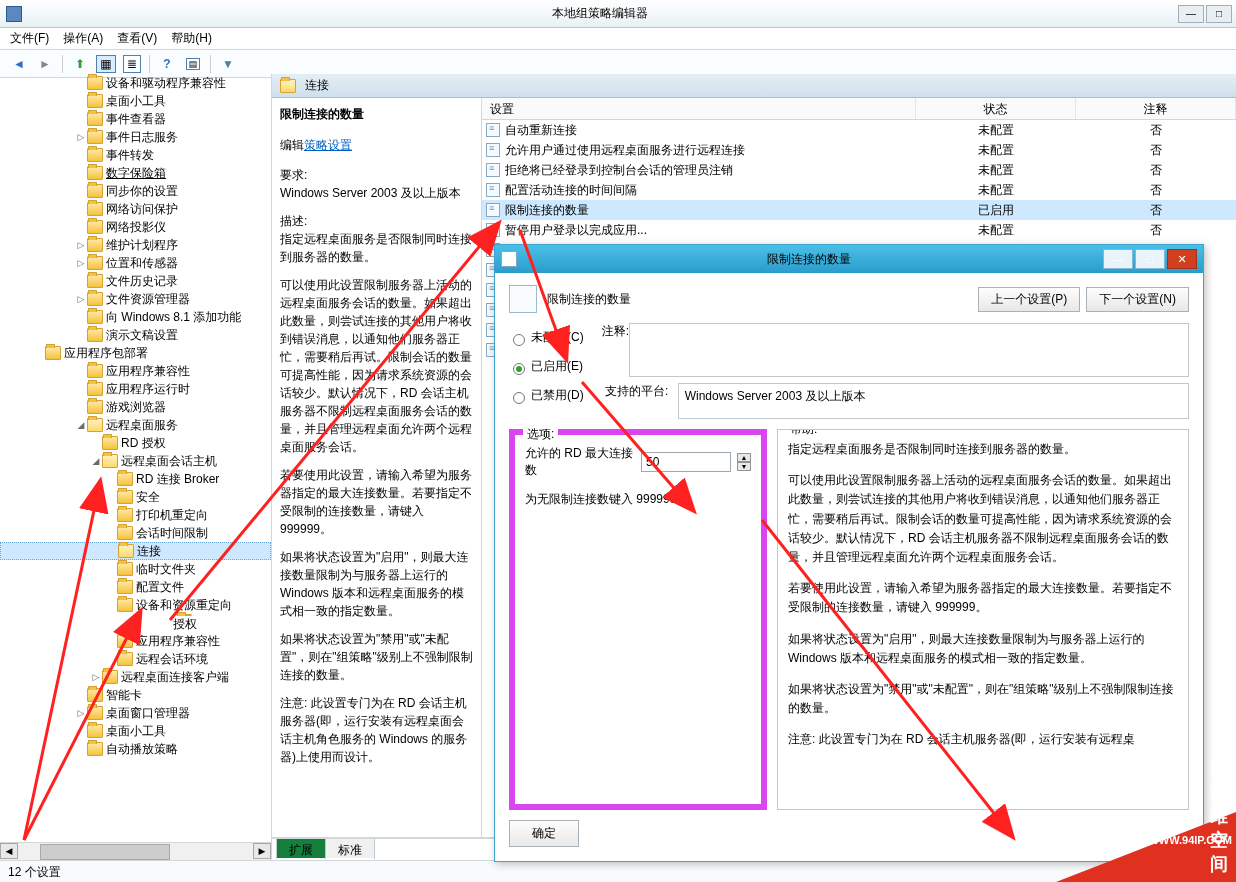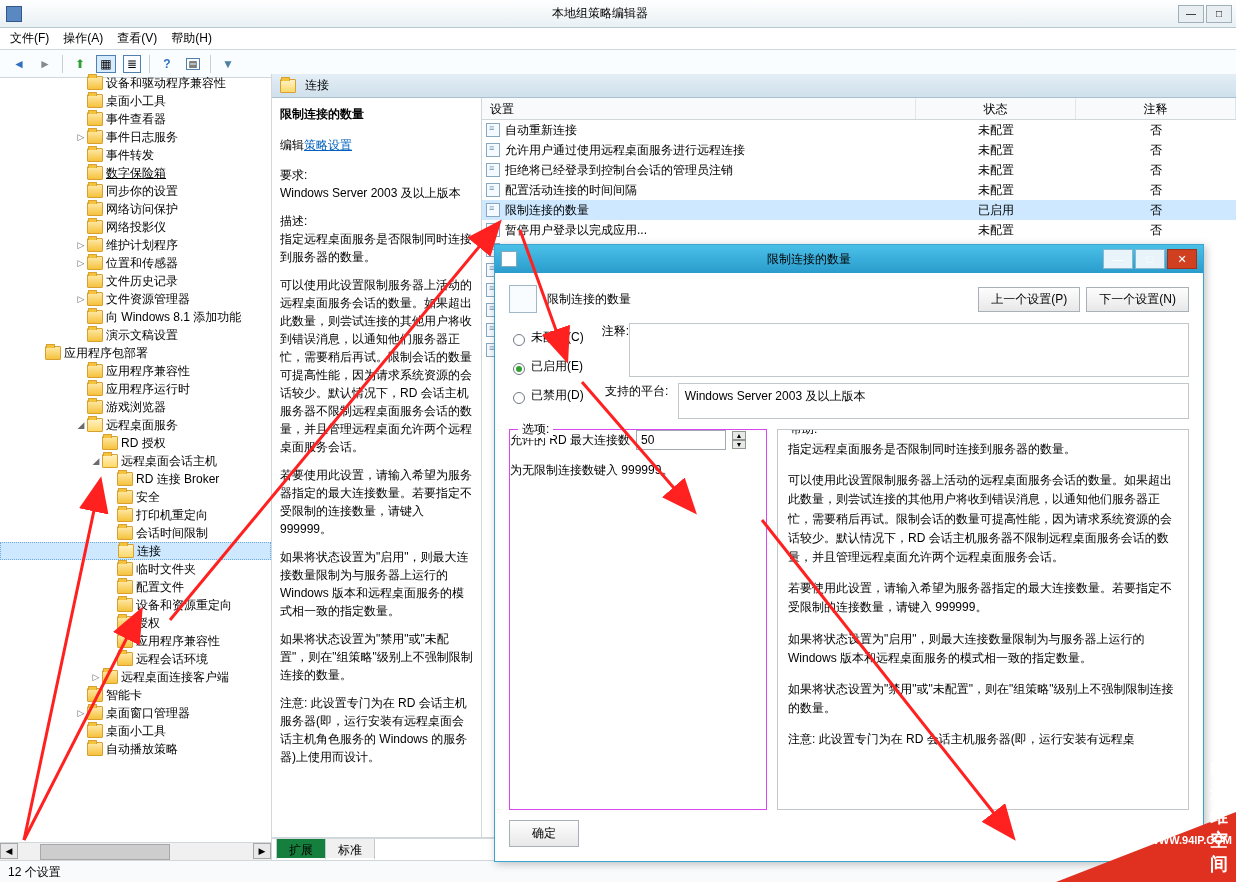--- a/index.html
+++ b/index.html
@@ -61,21 +61,21 @@
 .dlg-mid{display:flex;gap:14px}
 .radios{display:flex;flex-direction:column;gap:12px;padding:6px 4px}
 .radio{display:flex;align-items:flex-end;gap:6px}
 .rdot{width:12px;height:12px;border:1px solid #707880;border-radius:50%;display:inline-block;position:relative}
 .rdot.on::after{content:"";position:absolute;top:2px;left:2px;width:6px;height:6px;background:#30a030;border-radius:50%}
 .midright{flex:1;display:flex;flex-direction:column;gap:6px}
 .comment{height:54px;border:1px solid #c0c8cc;background:#fff}
 .plat{display:flex;gap:6px}
 .plat .box{flex:1;height:36px;border:1px solid #c0c8cc;padding:4px 6px}
 .dlg-low{flex:1;display:flex;gap:10px;min-height:0}
-.opt{flex:0 0 258px;border:1px solid #d946ef;position:relative}
+.opt{flex:0 0 258px;border:6px solid #d946ef;padding:10px;position:relative}
 .opt .lbl{position:absolute;top:-9px;left:8px;background:#fff;padding:0 4px}
 .spin{display:flex;align-items:center;gap:6px;margin-bottom:12px}
 .spin input{width:90px;height:20px;border:1px solid #a0a8b0;padding:0 4px}
 .spinbtns{display:flex;flex-direction:column}
 .spinbtns div{width:14px;height:9px;border:1px solid #909890;background:#e8e8e8;font-size:7px;line-height:7px;text-align:center}
 .help{flex:1;border:1px solid #c0c8cc;padding:10px;overflow:hidden;position:relative}
 .help .lbl{position:absolute;top:-9px;left:8px;background:#fff;padding:0 4px}
 .help p{margin-bottom:12px;line-height:1.6}
 .dlg-foot{display:flex;justify-content:flex-start;gap:8px;padding:0 4px 2px 0}
 .watermark{position:absolute;right:0;bottom:0;}
@@ -281,21 +281,21 @@
         <div class="node" style="padding-left: 105px;">
           <span class="exp"></span>
           <span class="fico"></span>
           <span>配置文件</span>
         </div>
         <div class="node" style="padding-left: 105px;">
           <span class="exp"></span>
           <span class="fico"></span>
           <span>设备和资源重定向</span>
         </div>
-        <div class="node" style="padding-left: 105px;">
+        <div class="node" style="padding-left: 105px; flex-direction: column;">
           <span class="exp"></span>
           <span class="fico"></span>
           <span>授权</span>
         </div>
         <div class="node" style="padding-left: 105px;">
           <span class="exp"></span>
           <span class="fico"></span>
           <span>应用程序兼容性</span>
         </div>
         <div class="node" style="padding-left: 105px;">

